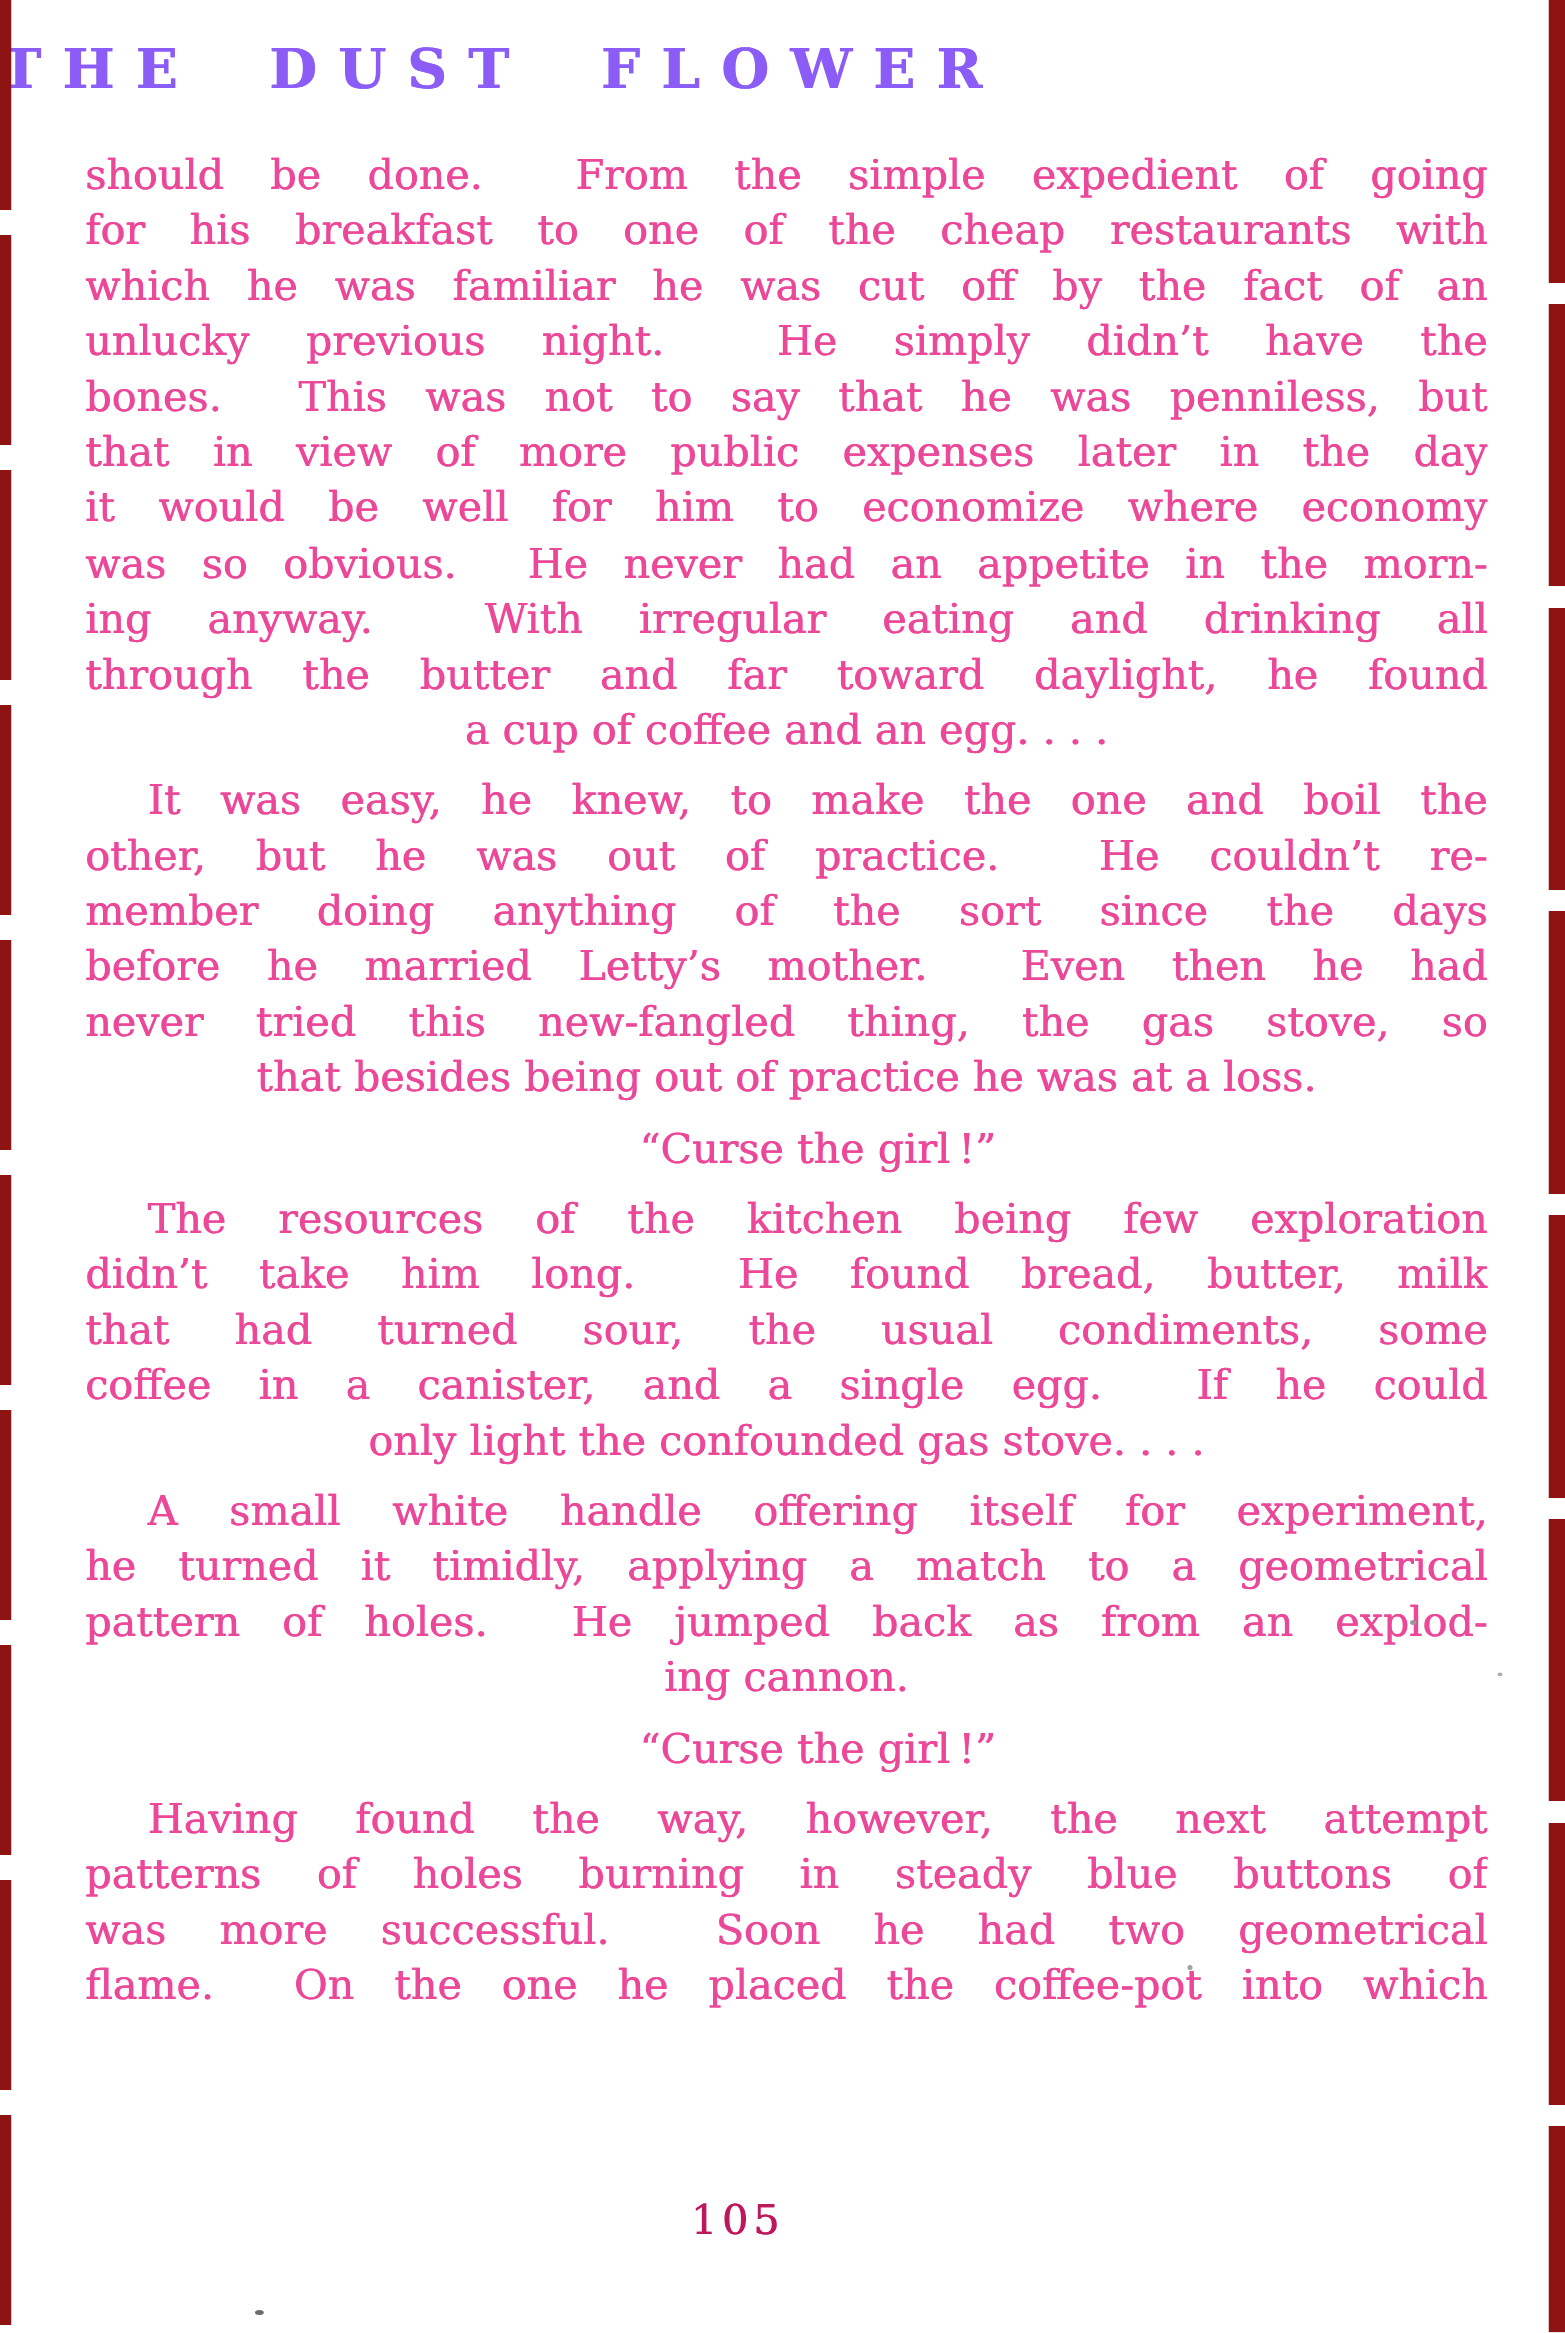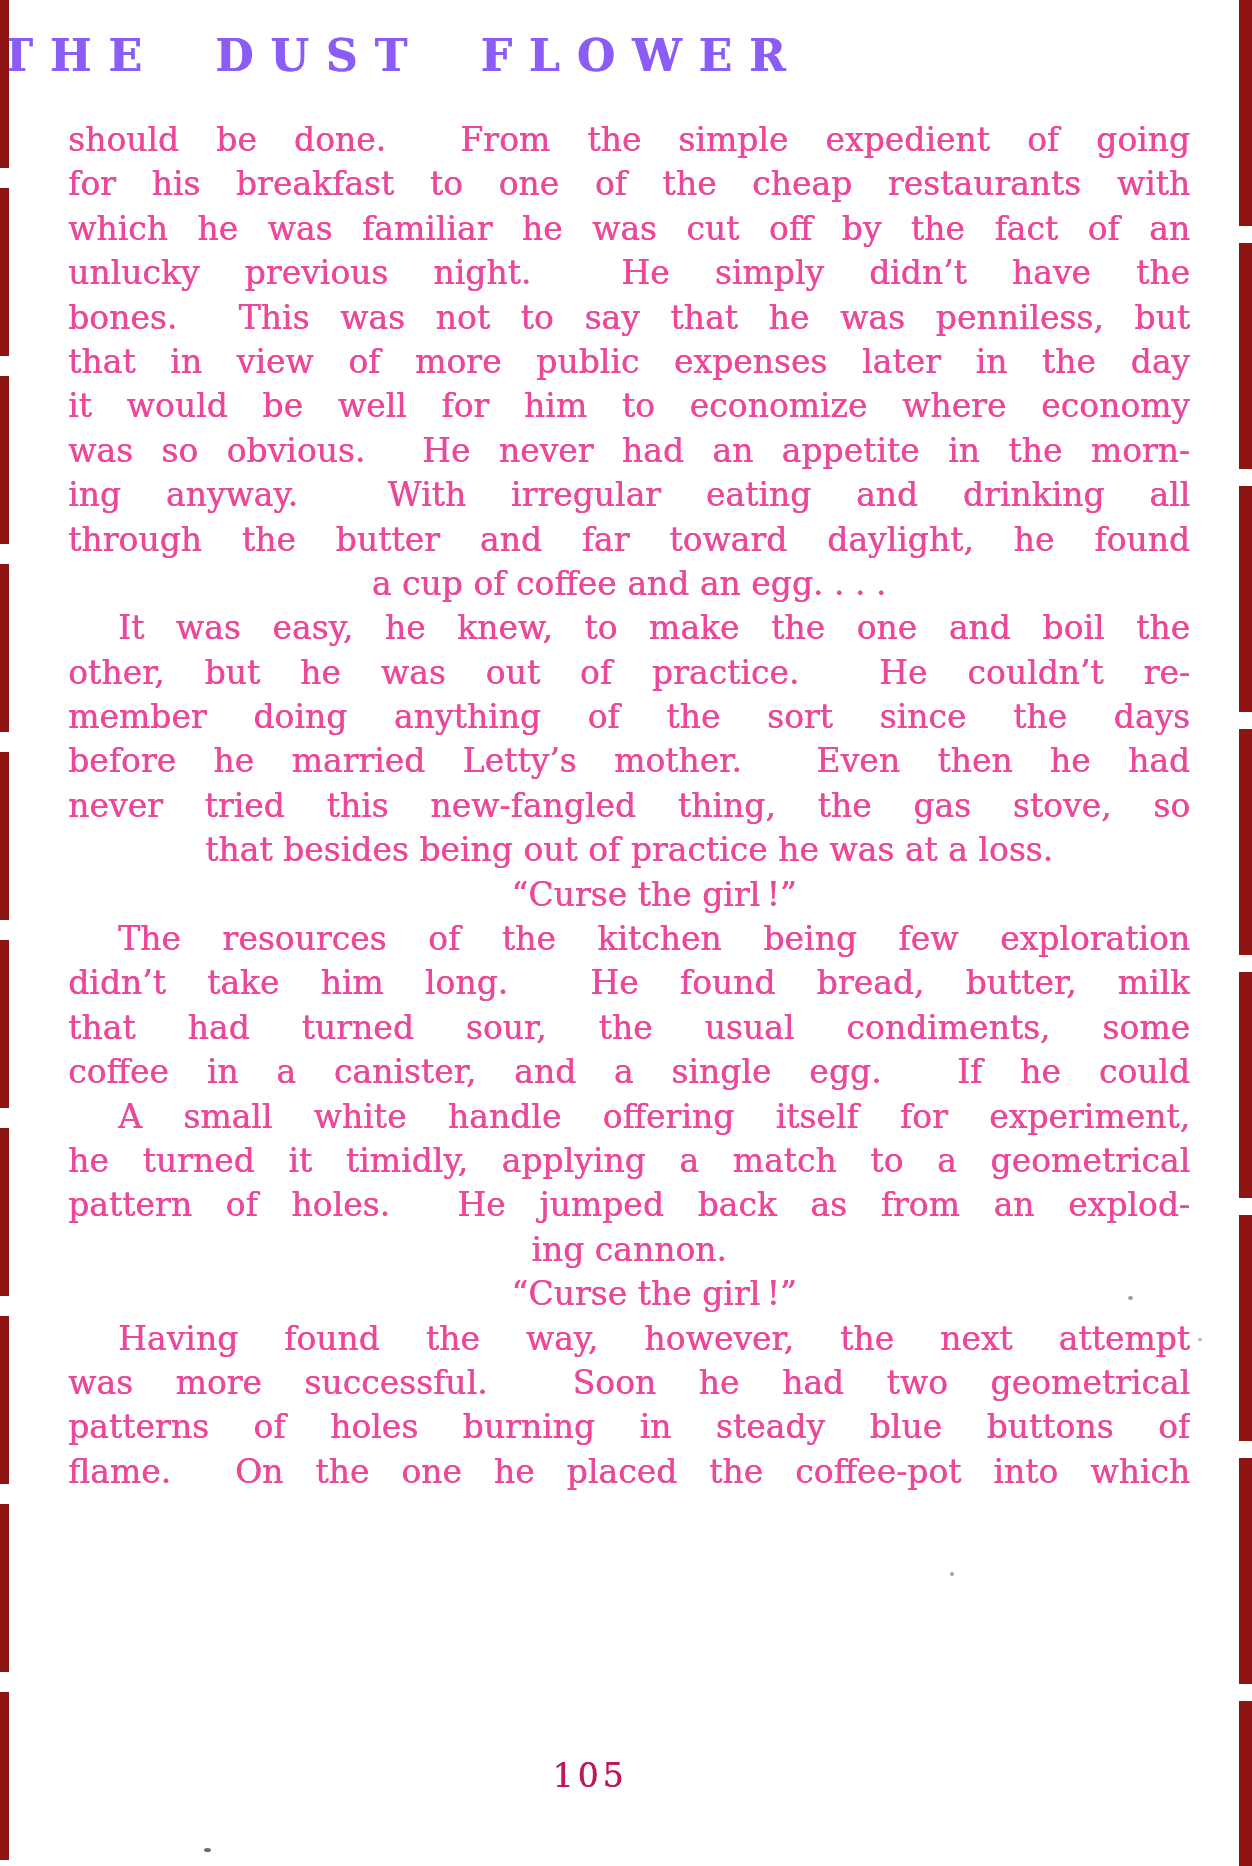--- a/index.html
+++ b/index.html
@@ -67,21 +67,21 @@
     height: 44.4px;
     line-height: 44.4px;
     white-space: pre-wrap;
     overflow: hidden;
     text-align: center;
   }
   .line.j {
     text-align: justify;
     text-align-last: justify;
   }
-  .line.indent { text-indent: 50px; }
+  .line.indent { text-indent: 50px; margin-top: 12px; }
   .page-number {
     position: absolute;
     top: 1756px;
     left: 0;
     width: 1180px;
     text-align: center;
     font-size: 33px;
     letter-spacing: 4px;
     color: #be185d;
     text-shadow: 0.5px 0 currentColor;
@@ -129,34 +129,35 @@
         <div class="line">that besides being out of practice he was at a loss.</div>
       </div>
       <div class="paragraph">
         <div class="line indent">“Curse the girl !”</div>
       </div>
       <div class="paragraph">
         <div class="line j indent">The resources of the kitchen being few exploration</div>
         <div class="line j">didn’t take him long.  He found bread, butter, milk</div>
         <div class="line j">that had turned sour, the usual condiments, some</div>
         <div class="line j">coffee in a canister, and a single egg.  If he could</div>
+        <div class="line">only light the confounded gas stove. . . .</div>
       </div>
       <div class="paragraph">
         <div class="line j indent">A small white handle offering itself for experiment,</div>
         <div class="line j">he turned it timidly, applying a match to a geometrical</div>
         <div class="line j">pattern of holes.  He jumped back as from an explod-</div>
         <div class="line">ing cannon.</div>
       </div>
       <div class="paragraph">
         <div class="line indent">“Curse the girl !”</div>
       </div>
       <div class="paragraph">
         <div class="line j indent">Having found the way, however, the next attempt</div>
+        <div class="line j">patterns of holes burning in steady blue buttons of</div>
         <div class="line j">was more successful.  Soon he had two geometrical</div>
-        <div class="line j">patterns of holes burning in steady blue buttons of</div>
         <div class="line j">flame.  On the one he placed the coffee-pot into which</div>
       </div>
     </div>
 
   <div class="page-number">105</div>
 
   <div class="speck s1"></div>
   <div class="speck s2"></div>
   <div class="speck s3"></div>
   <div class="speck s4"></div>

